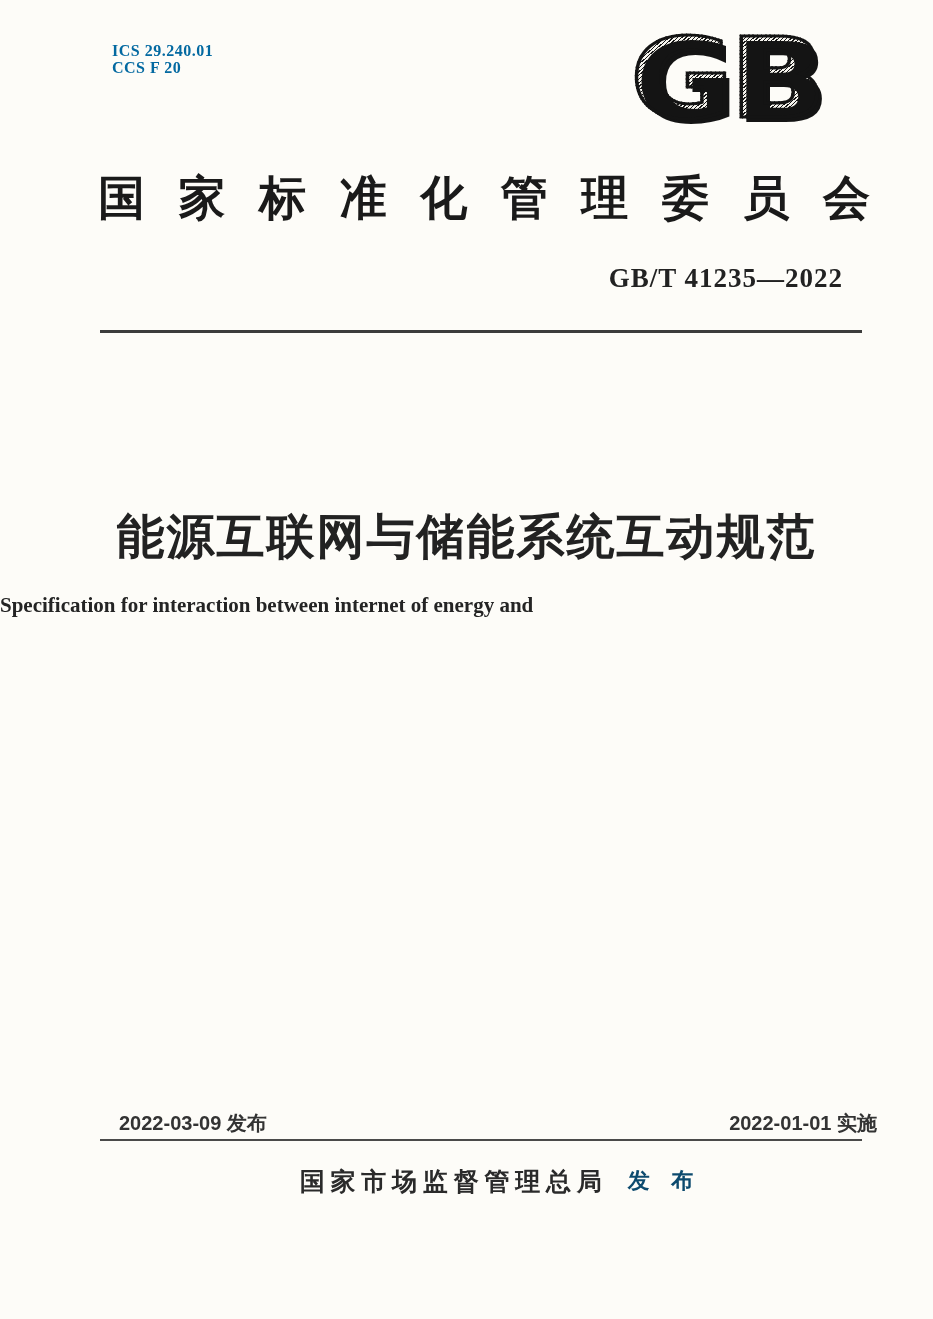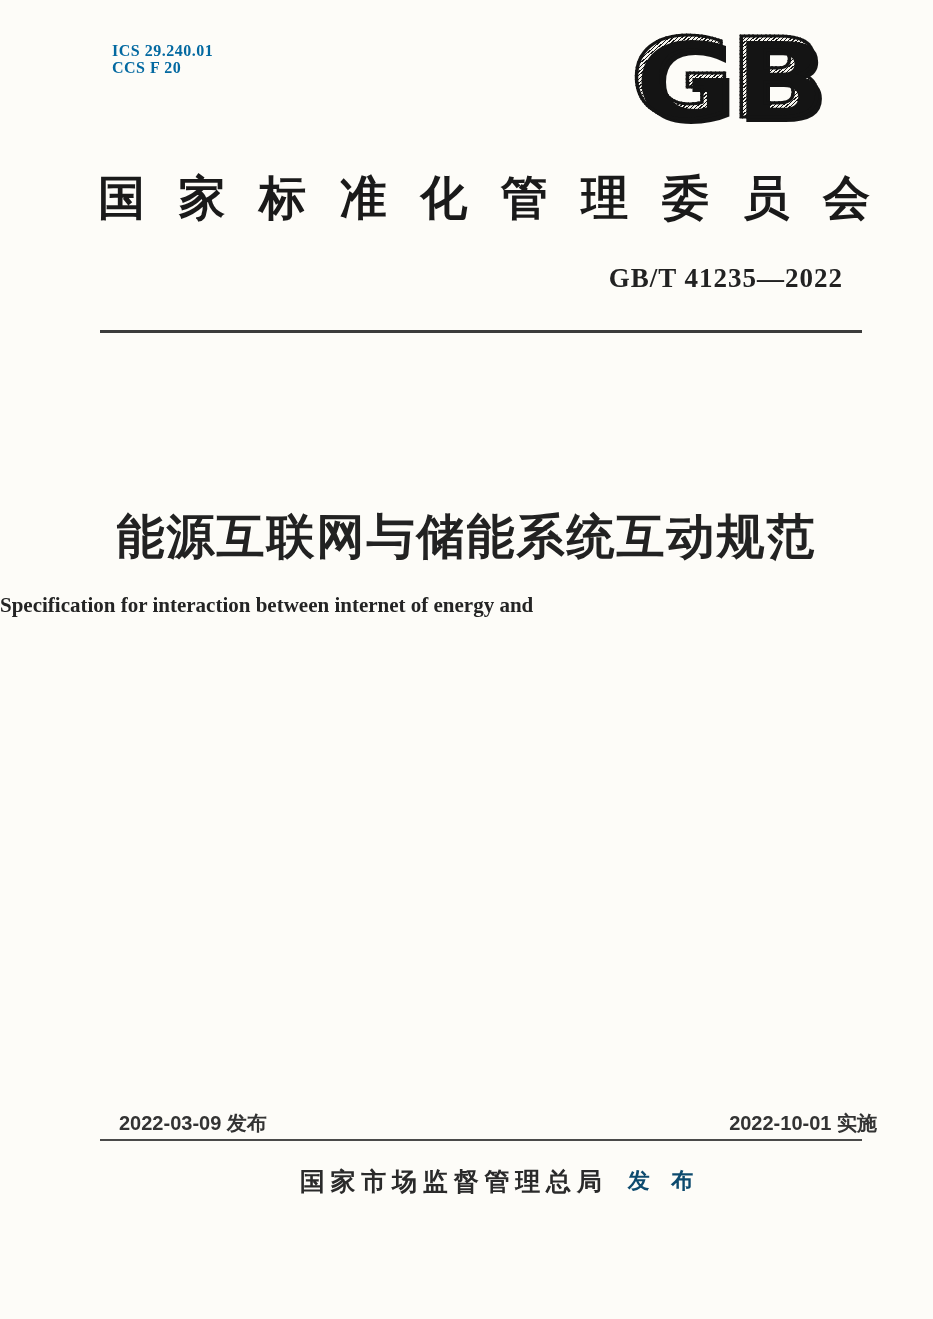--- a/index.html
+++ b/index.html
@@ -175,21 +175,21 @@
   <div class="rule-top"></div>
 
   <div class="title-cn">能源互联网与储能系统互动规范</div>
 
   <div class="title-en">
     <div>Specification for interaction between internet of energy and</div>
   </div>
 
   <div class="dates-row">
     <span>2022-03-09 发布</span>
-    <span>2022-10-01 实施</span>
+    <span>2022-01-01 实施</span>
   </div>
 
   <div class="rule-bottom"></div>
 
   <div class="publisher-row">
     <div class="pub-lines">
       <div class="pub-line">国家市场监督管理总局</div>
     </div>
     <div class="issue-label">发 布</div>
   </div>

